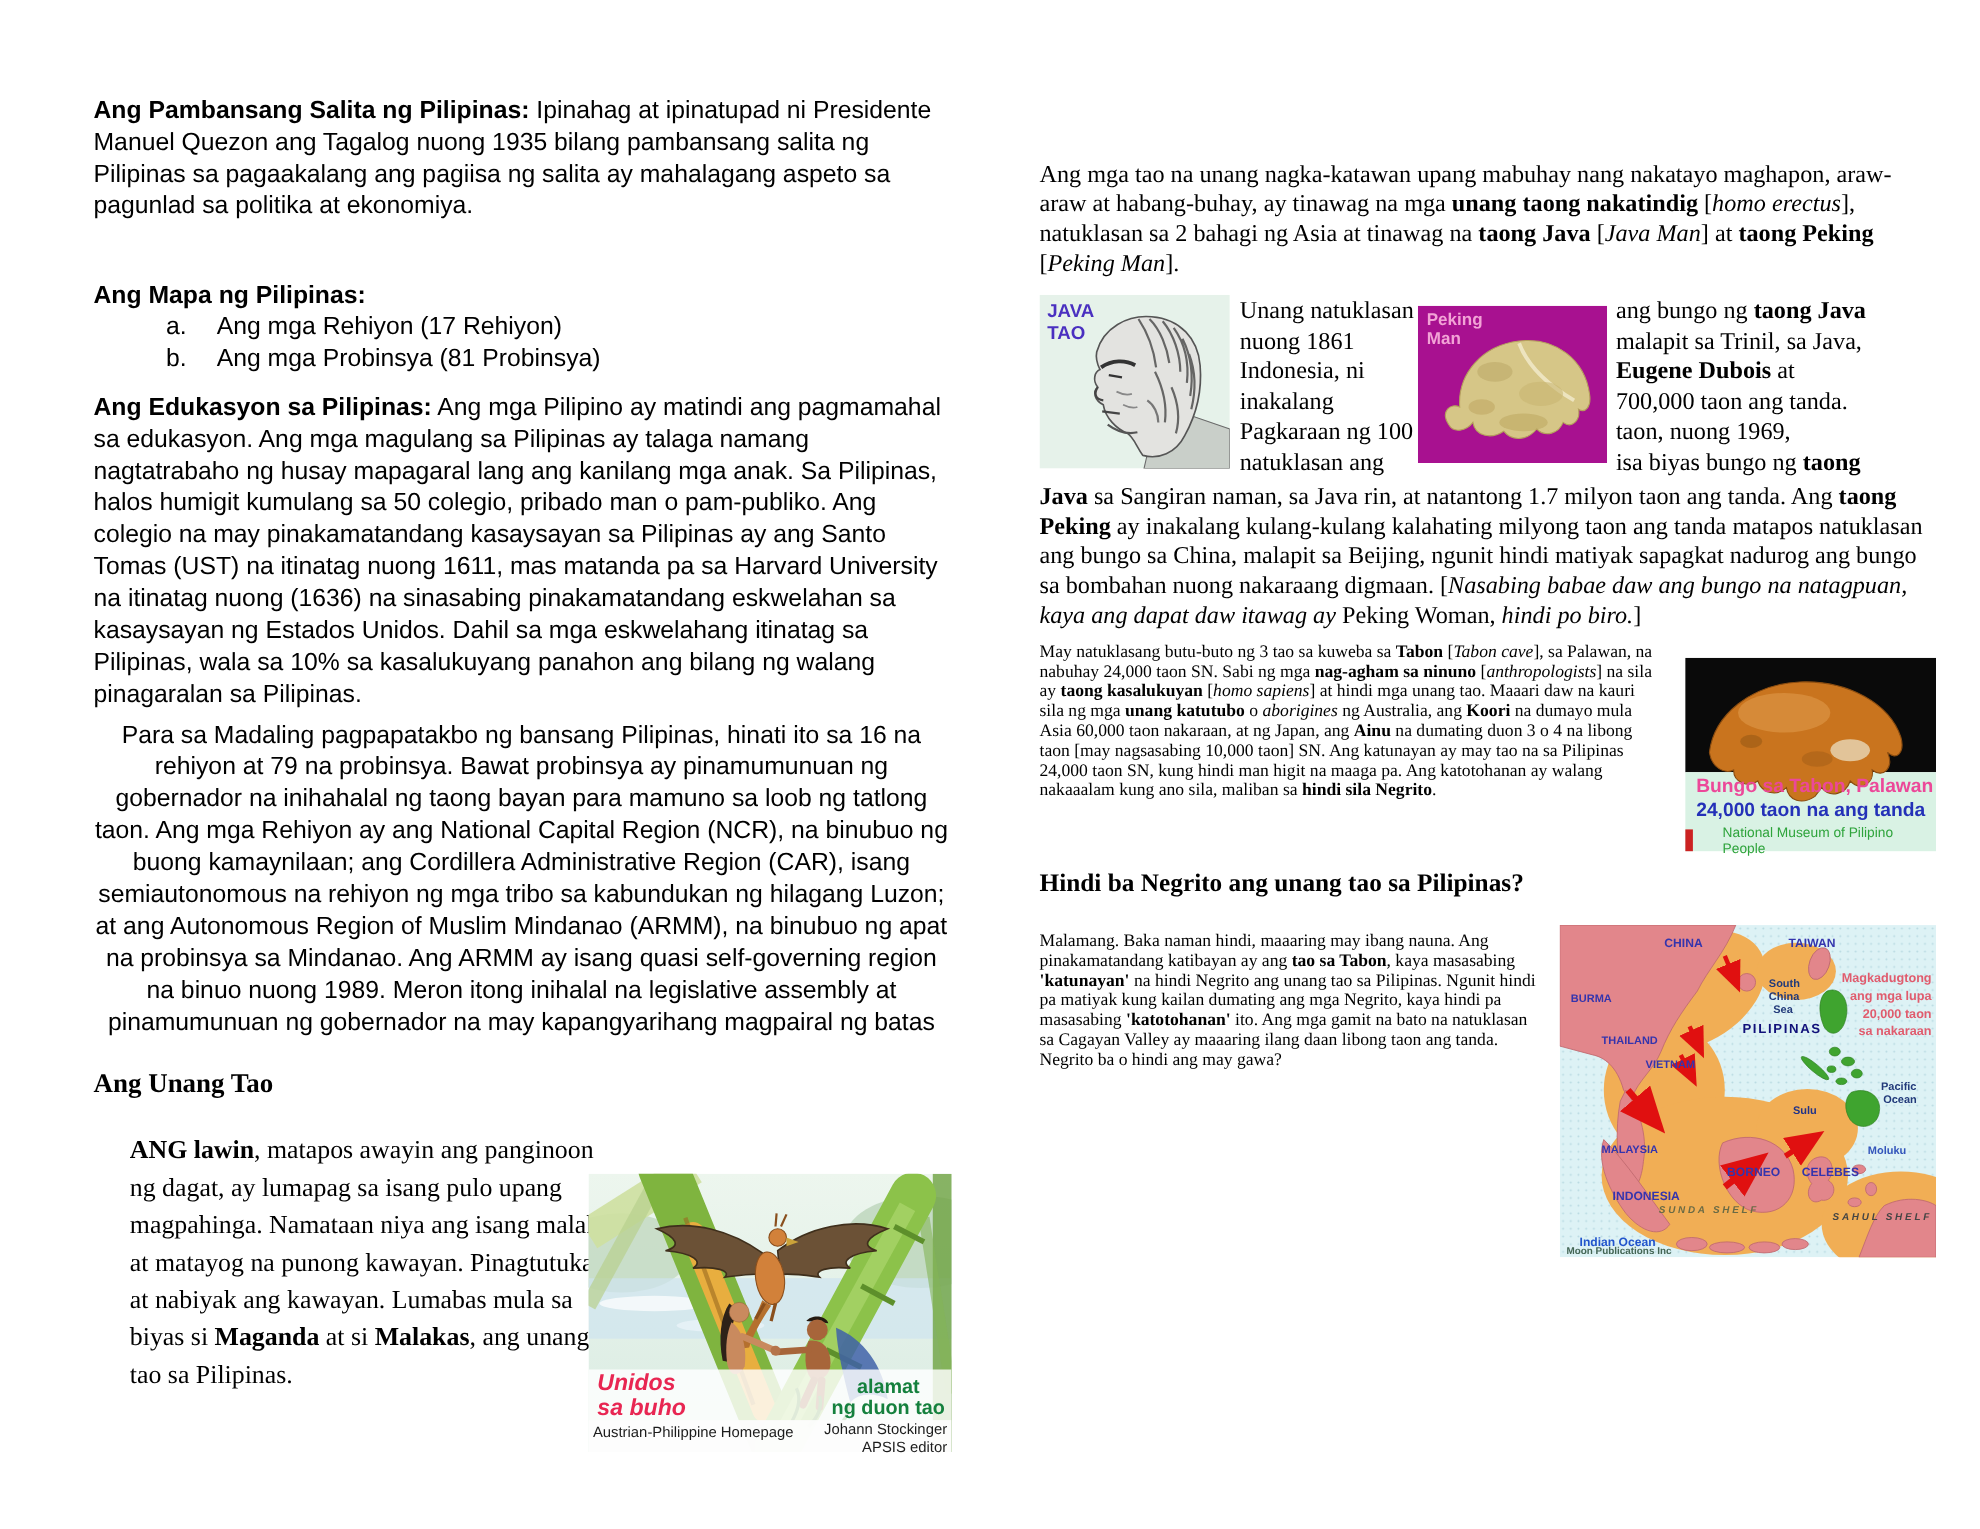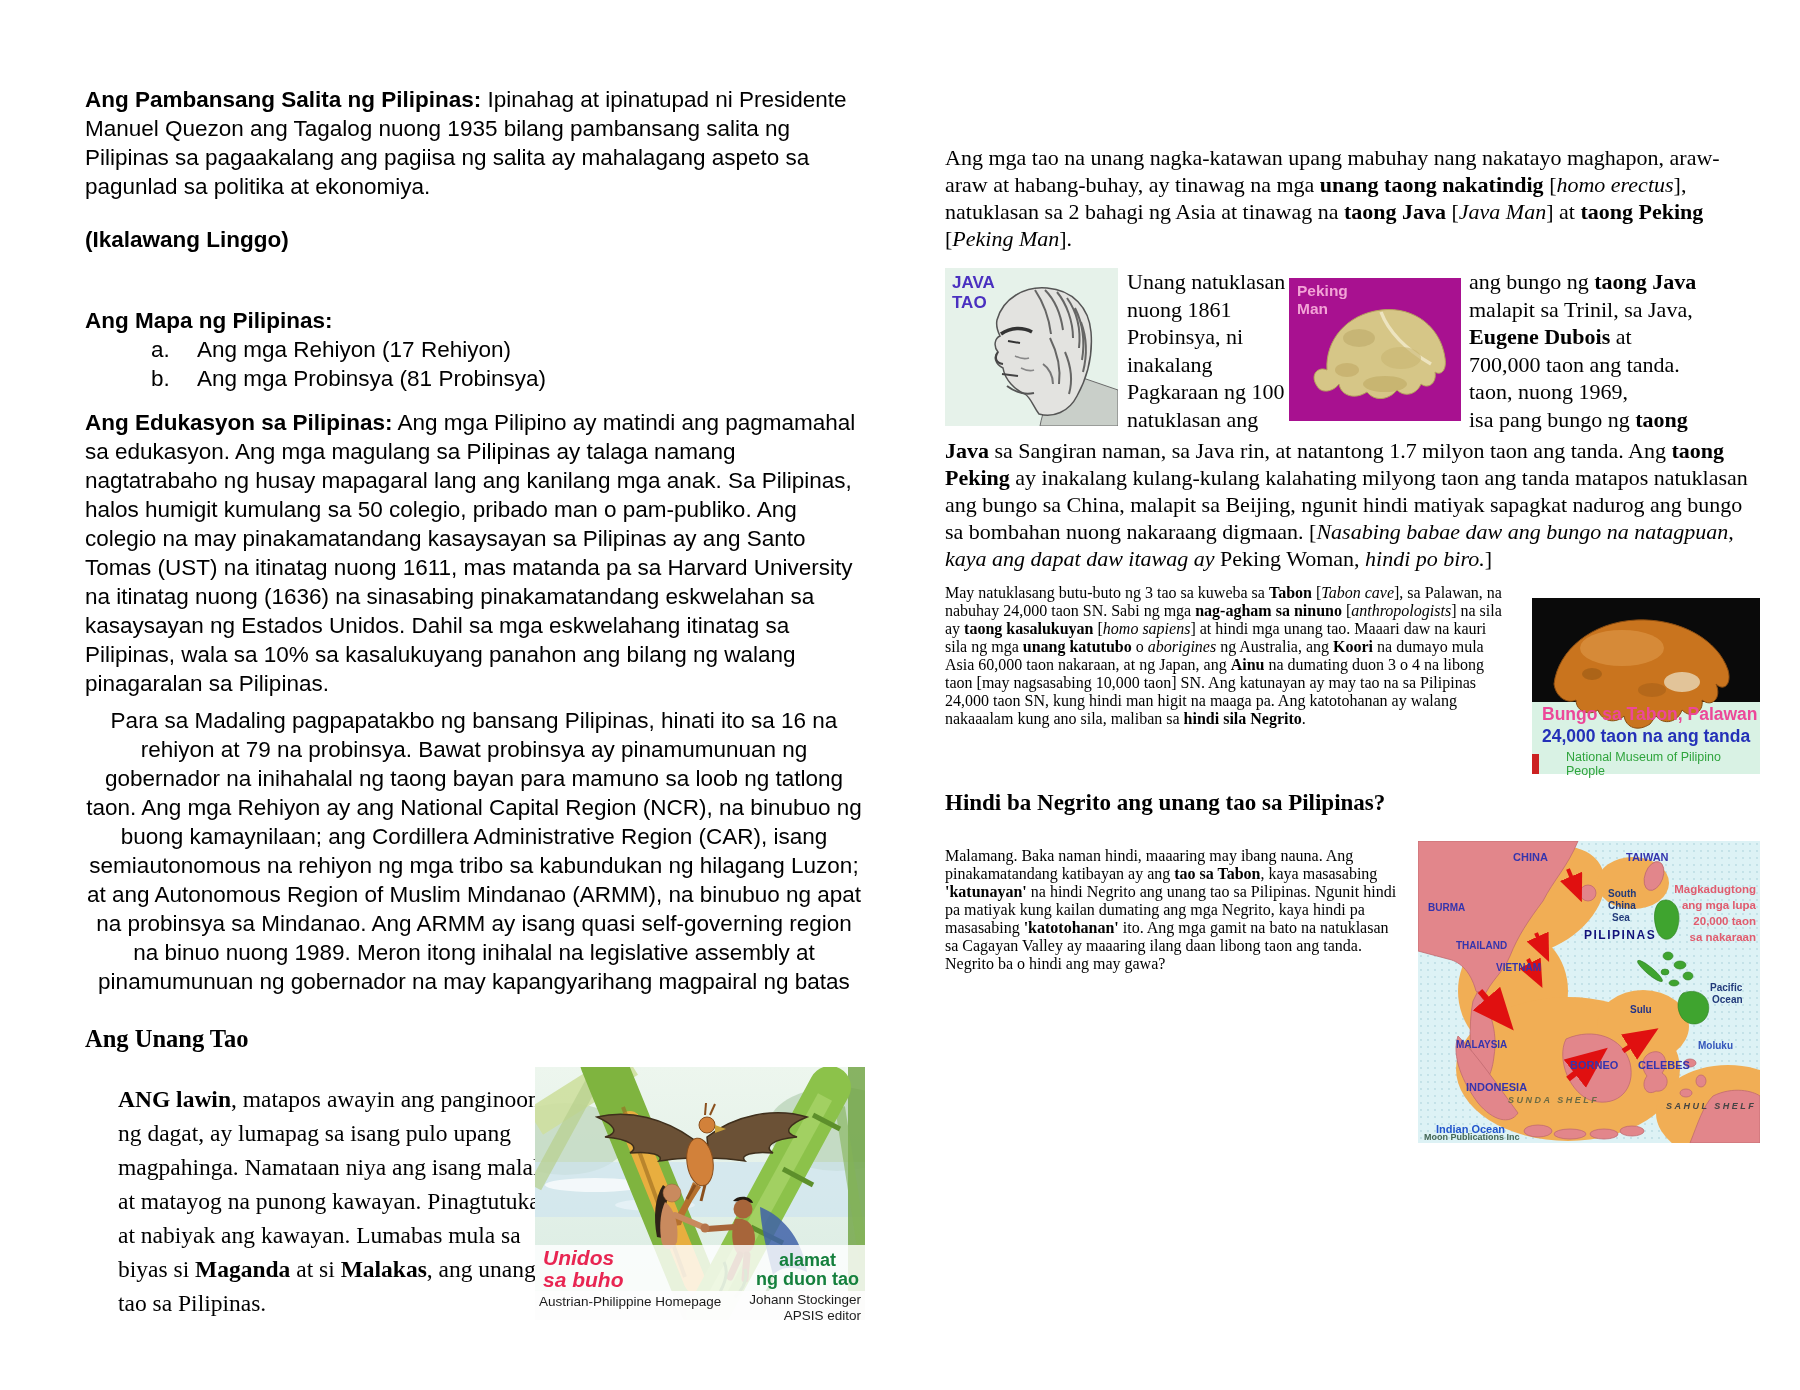--- a/index.html
+++ b/index.html
@@ -49,21 +49,20 @@
 </style>
 </head>
 <body>
 
 <div class="page">
 
   <div class="col-left">
 
     <p class="sans"><span style="font-weight: bold;">Ang Pambansang Salita ng Pilipinas:</span><span> Ipinahag at ipinatupad ni Presidente Manuel Quezon ang Tagalog nuong 1935 bilang pambansang salita ng Pilipinas sa pagaakalang ang pagiisa ng salita ay mahalagang aspeto sa pagunlad sa politika at ekonomiya.</span></p>
 
-    <p class="sans week">(Ikalawang Linggo)</p>
 
     <p class="sans map-h">Ang Mapa ng Pilipinas:</p>
 
     <div>
       <div class="map-item">
         <span class="marker">a.</span><span>Ang mga Rehiyon (17 Rehiyon)</span>
       </div>
       <div class="map-item">
         <span class="marker">b.</span><span>Ang mga Probinsya (81 Probinsya)</span>
       </div>
@@ -173,21 +172,21 @@
         </svg>
         <div class="java-label">
           <div>JAVA</div>
           <div>TAO</div>
         </div>
       </figure>
 
       <div class="wrap-left">
         <div>Unang natuklasan</div>
         <div>nuong 1861</div>
-        <div>Probinsya, ni</div>
+        <div>Indonesia, ni</div>
         <div>inakalang</div>
         <div>Pagkaraan ng 100</div>
         <div>natuklasan ang</div>
       </div>
 
       <figure class="fig-peking">
         <svg width="172" height="143" viewBox="0 0 172 143">
           <rect width="172" height="143" fill="#a81190"></rect>
           <path d="M28,108 C20,96 30,88 38,92 C36,62 58,36 92,32 C126,28 152,50 156,80 C158,92 152,98 146,94 C148,104 140,112 132,106 C128,116 116,120 108,112 C100,122 86,124 78,114 C66,122 52,118 50,106 C44,114 32,116 28,108 Z" fill="#d6c687" stroke="#b5a05c"></path>
           <path d="M92,34 C100,55 118,72 142,86" stroke="#efe7c5" stroke-width="3.5" fill="none" opacity="0.9"></path>
@@ -201,21 +200,21 @@
           <div>Man</div>
         </div>
       </figure>
 
       <div class="wrap-right">
         <div><span>ang bungo ng </span><span style="font-weight: bold;">taong Java</span></div>
         <div><span>malapit sa Trinil, sa Java,</span></div>
         <div><span style="font-weight: bold;">Eugene Dubois</span><span> at</span></div>
         <div><span>700,000 taon ang tanda.</span></div>
         <div><span>taon, nuong 1969,</span></div>
-        <div><span>isa pang bungo ng </span><span style="font-weight: bold;">taong</span></div>
+        <div><span>isa biyas bungo ng </span><span style="font-weight: bold;">taong</span></div>
       </div>
     </div>
 
     <p class="p-r p-cont"><span style="font-weight: bold;">Java</span><span> sa Sangiran naman, sa Java rin, at natantong 1.7 milyon taon ang tanda. Ang </span><span style="font-weight: bold;">taong Peking</span><span> ay inakalang kulang-kulang kalahating milyong taon ang tanda matapos natuklasan ang bungo sa China, malapit sa Beijing, ngunit hindi matiyak sapagkat nadurog ang bungo sa bombahan nuong nakaraang digmaan. [</span><span style="font-style: italic;">Nasabing babae daw ang bungo na natagpuan, kaya ang dapat daw itawag ay </span><span>Peking Woman</span><span>, </span><span style="font-style: italic;">hindi po biro.</span><span>]</span></p>
 
     <p class="p-r p-tabon">
       </p><figure class="fig-tabon">
         <svg width="228" height="176" viewBox="0 0 228 176">
           <rect width="228" height="104" fill="#0a0a0a"></rect>
           <rect x="0" y="104" width="228" height="72" fill="#d9f2e4"></rect>

